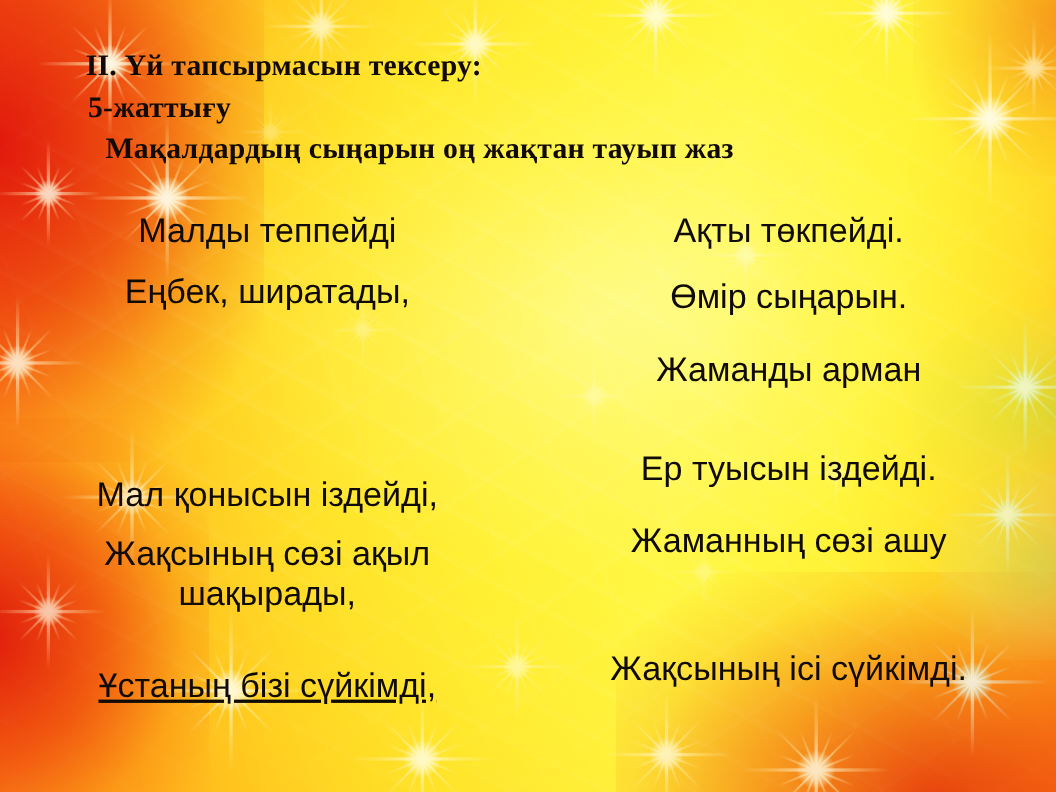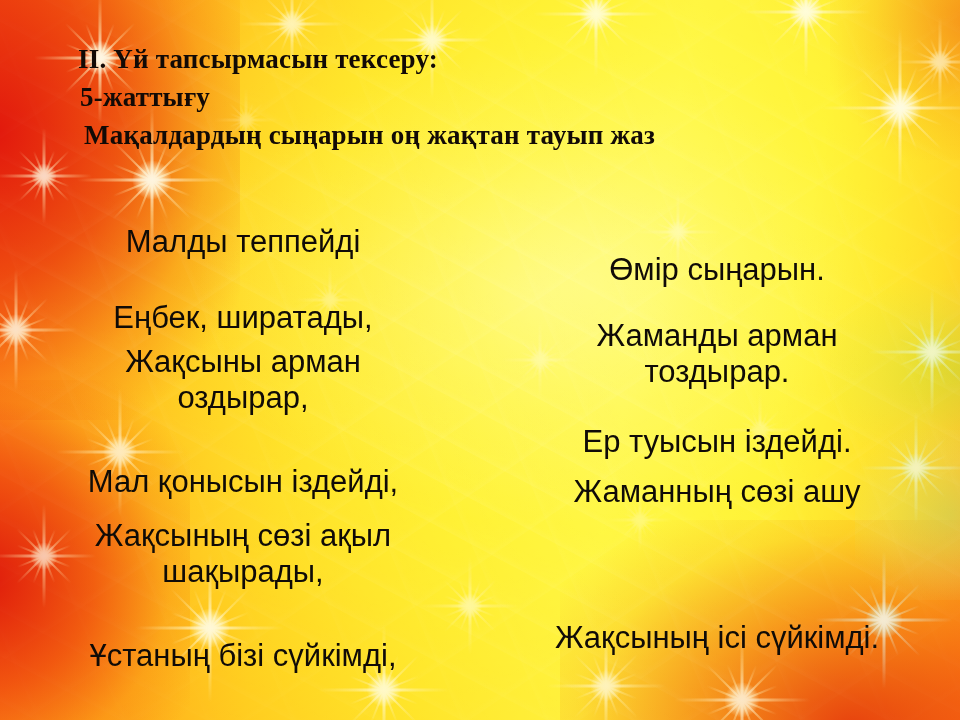--- a/index.html
+++ b/index.html
@@ -153,65 +153,65 @@
     width: 800px;
     color: #120a06;
     font-family: "Liberation Serif", "DejaVu Serif", serif;
     font-weight: bold;
     font-size: 27px;
     line-height: 1.41;
     letter-spacing: 0.2px;
     white-space: nowrap;
   }
   .heading-line-2 { margin-left: 2px; }
-  .heading-line-3 { margin-left: 6px; }
+  .heading-line-3 { margin-left: 18px; }
 
   .columns {
     position: absolute;
     left: 0;
     top: 186px;
     width: 960px;
     height: 500px;
   }
   .col {
     position: absolute;
     top: 0;
     height: 100%;
     color: #100b07;
     font-family: "Liberation Sans", "DejaVu Sans", sans-serif;
     font-weight: 400;
     font-size: 31px;
     line-height: 1.0;
   }
-  .col-left  { left: 8px;   width: 470px; margin-top: 32px; }
+  .col-left  { left: 8px;   width: 470px; }
   .col-right { left: 478px; width: 478px; }
 
   .entry {
     position: absolute;
     width: 100%;
     text-align: center;
     white-space: nowrap;
   }
   .entry .ln { display: block; }
 
   
   .l0 { top: 8px;   }
-  .l1 { top: 84px;  }
+  .l1 { top: 63px;  }
   .l2 { top: 126px; line-height: 1.16; }
   .l3 { top: 248px; }
   .l4 { top: 300px; line-height: 1.16; }
-  .l5 { top: 422px; }
+  .l5 { top: 422px; text-decoration: underline; }
 
   
   .r0 { top: 8px;   }
   .r1 { top: 68px;  }
   .r2 { top: 132px; line-height: 1.16; }
-  .r3 { top: 240px; }
+  .r3 { top: 224px; }
   .r4 { top: 288px; line-height: 1.16; }
-  .r5 { top: 436px; }
+  .r5 { top: 406px; }
 </style>
 </head>
 <body>
 
 <div id="slide">
 
   <div class="bg-base"></div>
   <div class="bg-corner-red-tl"></div>
   <div class="bg-corner-red-bl"></div>
   <div class="bg-corner-red-br"></div>
@@ -519,42 +519,40 @@
     </div>
 
     <div class="columns">
       <div class="col col-left" id="col-left">
           <div class="entry l0">
             <span class="ln">Малды теппейді</span>
           </div>
           <div class="entry l1">
             <span class="ln">Еңбек, ширатады,</span>
           </div>
-          <div class="entry l2">
-            <span class="ln">Жақсыны арман</span>
-            <span class="ln">оздырар,</span>
-          </div>
           <div class="entry l4">
             <span class="ln">Жақсының сөзі ақыл</span>
             <span class="ln">шақырады,</span>
           </div>
           <div class="entry l3">
             <span class="ln">Мал қонысын іздейді,</span>
           </div>
           <div class="entry l5">
             <span class="ln">Ұстаның бізі сүйкімді,</span>
           </div>
         </div>
       <div class="col col-right" id="col-right">
+          <div class="entry r0">
+            <span class="ln">Ақты төкпейді.</span>
+          </div>
           <div class="entry r1">
             <span class="ln">Өмір сыңарын.</span>
           </div>
           <div class="entry r2">
             <span class="ln">Жаманды арман</span>
-            <span class="ln">тоздырар.</span>
           </div>
           <div class="entry r3">
             <span class="ln">Ер туысын іздейді.</span>
           </div>
           <div class="entry r4">
             <span class="ln">Жаманның сөзі ашу</span>
           </div>
           <div class="entry r5">
             <span class="ln">Жақсының ісі сүйкімді.</span>
           </div>

